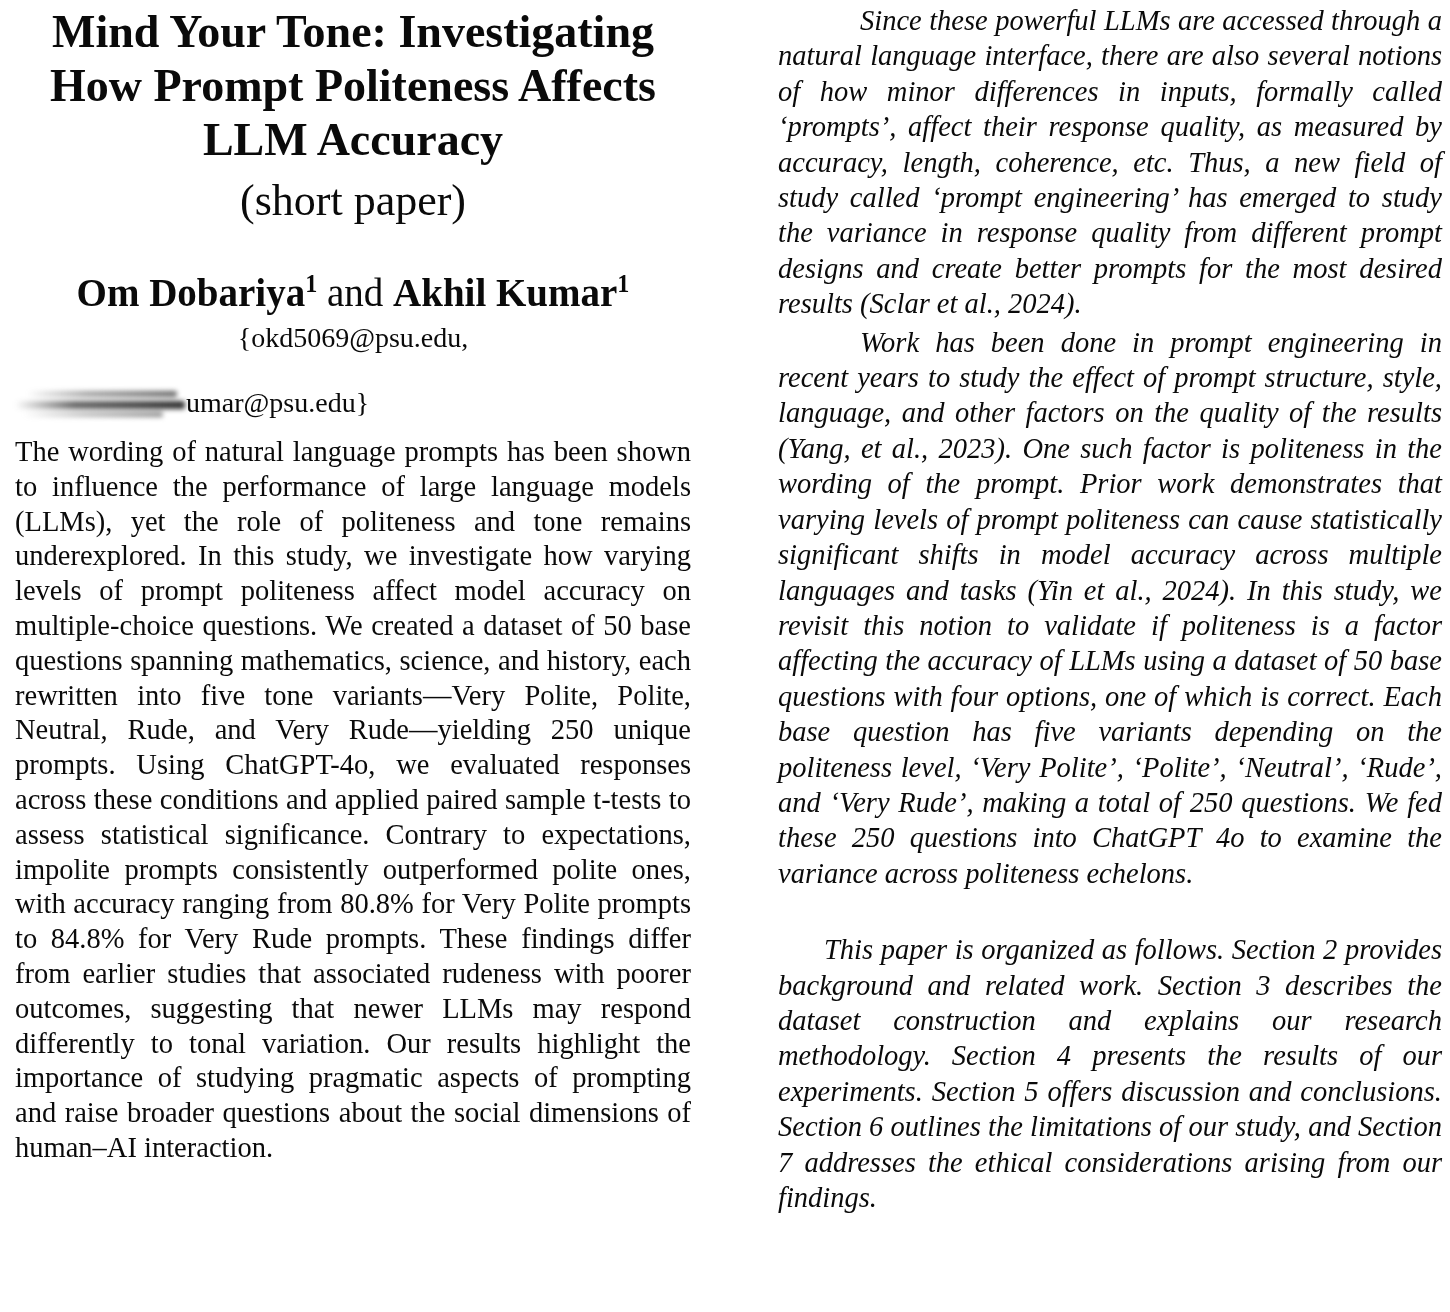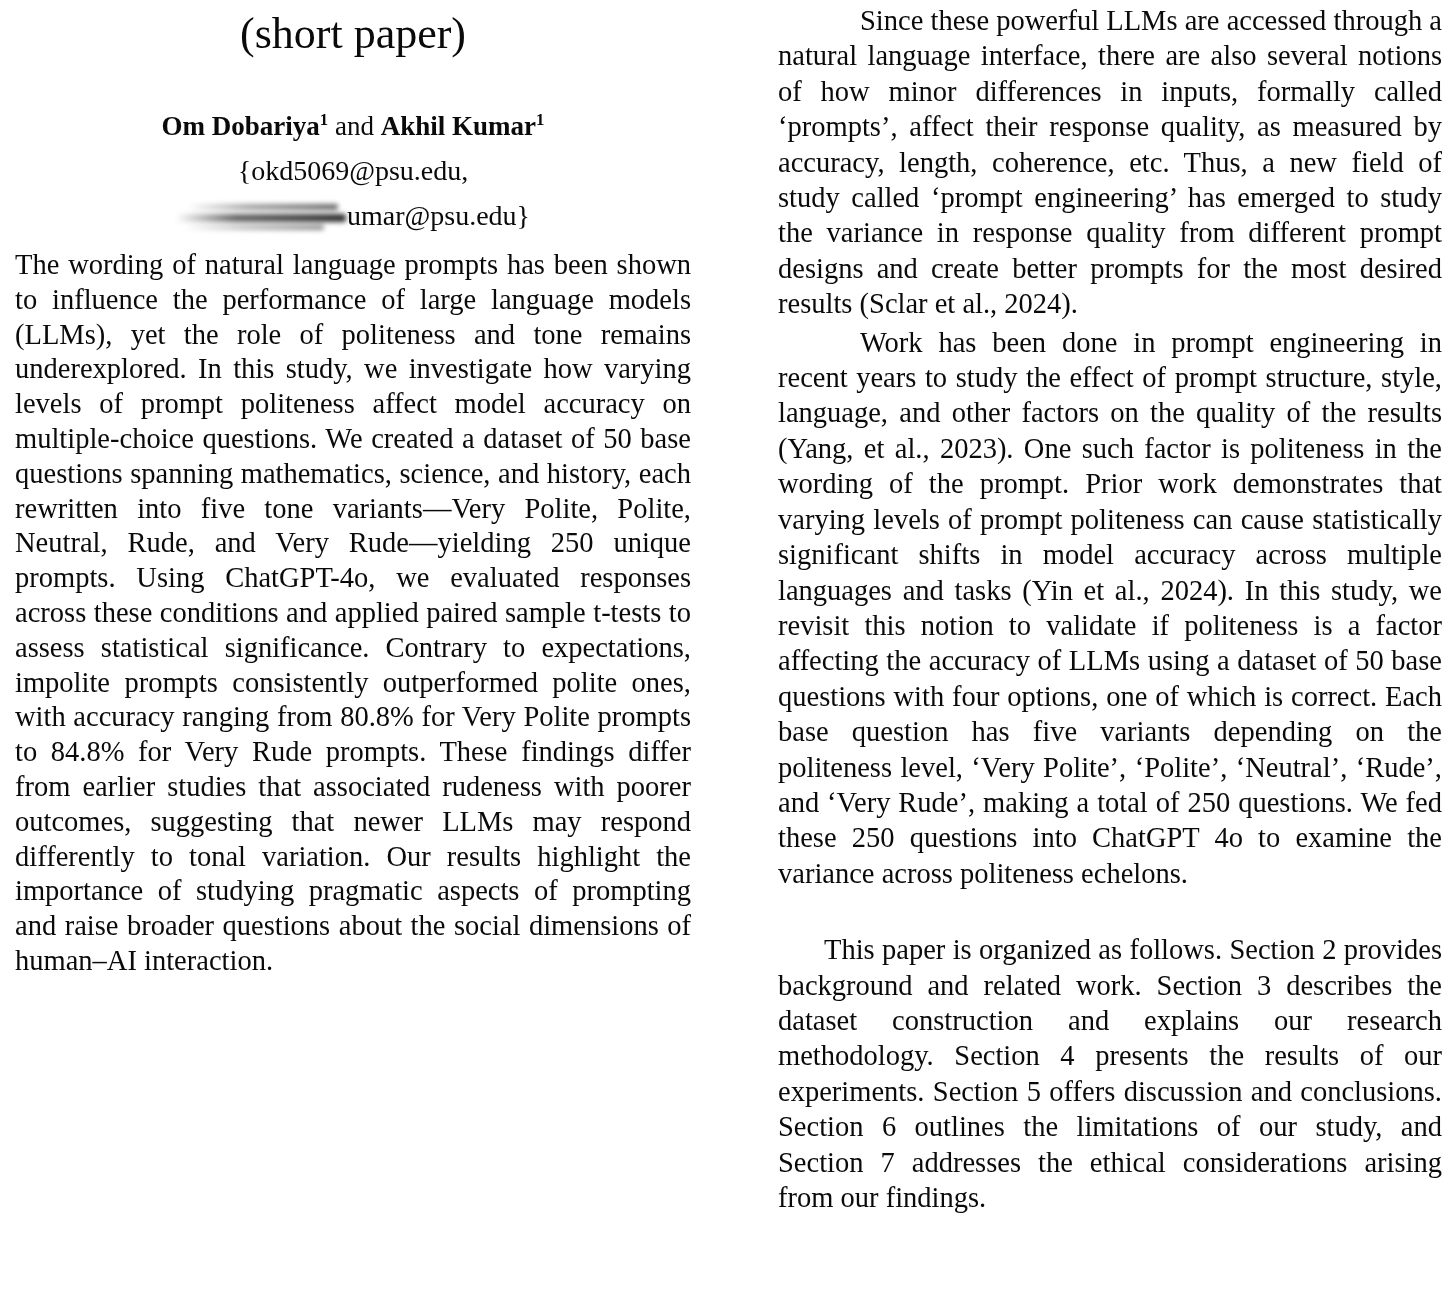--- a/index.html
+++ b/index.html
@@ -20,57 +20,58 @@
     position: absolute;
     left: 15px;
     top: 0;
     width: 676px;
   }
   .col-right {
     position: absolute;
     left: 778px;
     top: 3px;
     width: 664px;
+    font-style: italic;
   }
   .title {
     margin-top: 5px;
     text-align: center;
     font-weight: 700;
     font-size: 46px;
     line-height: 54px;
   }
   .title .tline { white-space: nowrap; }
   .subtitle {
     text-align: center;
     font-size: 44px;
     line-height: 46px;
     margin-top: 11px;
   }
   .authors {
     text-align: center;
-    font-size: 27px;
+    font-size: 39px;
     line-height: 38px;
     margin-top: 50px;
   }
   .authors .bold { font-weight: 700; }
   sup {
     font-size: 0.62em;
     vertical-align: super;
     line-height: 0;
   }
   .emails {
     text-align: center;
     font-size: 28px;
     line-height: 45px;
     margin-top: 3px;
   }
   .email-line2 {
     display: flex;
-    justify-content: center;
     align-items: center;
+    margin-top: 20px;
   }
   .redact {
     display: inline-block;
     position: relative;
     width: 170px;
     height: 32px;
     margin-right: 1px;
     filter: blur(2.5px);
   }
   .redact i {
@@ -112,20 +113,25 @@
   .col-right .p2 { text-indent: 82px; margin-top: 3px; }
   .col-right .p3 { text-indent: 46px; margin-top: 41px; }
 </style>
 </head>
 <body>
 
 <div class="page">
 
   <div class="col-left">
 
+    <div class="title">
+      <div class="tline">Mind Your Tone: Investigating</div>
+      <div class="tline">How Prompt Politeness Affects</div>
+      <div class="tline">LLM Accuracy</div>
+    </div>
 
     <div class="subtitle">(short paper)</div>
 
     <div class="authors">
       <span class="bold"><span>Om Dobariya</span><sup>1</sup></span><span> and </span><span class="bold"><span>Akhil Kumar</span><sup>1</sup></span>
     </div>
 
     <div class="emails">
       <div>{okd5069@psu.edu,</div>
       <div class="email-line2">

